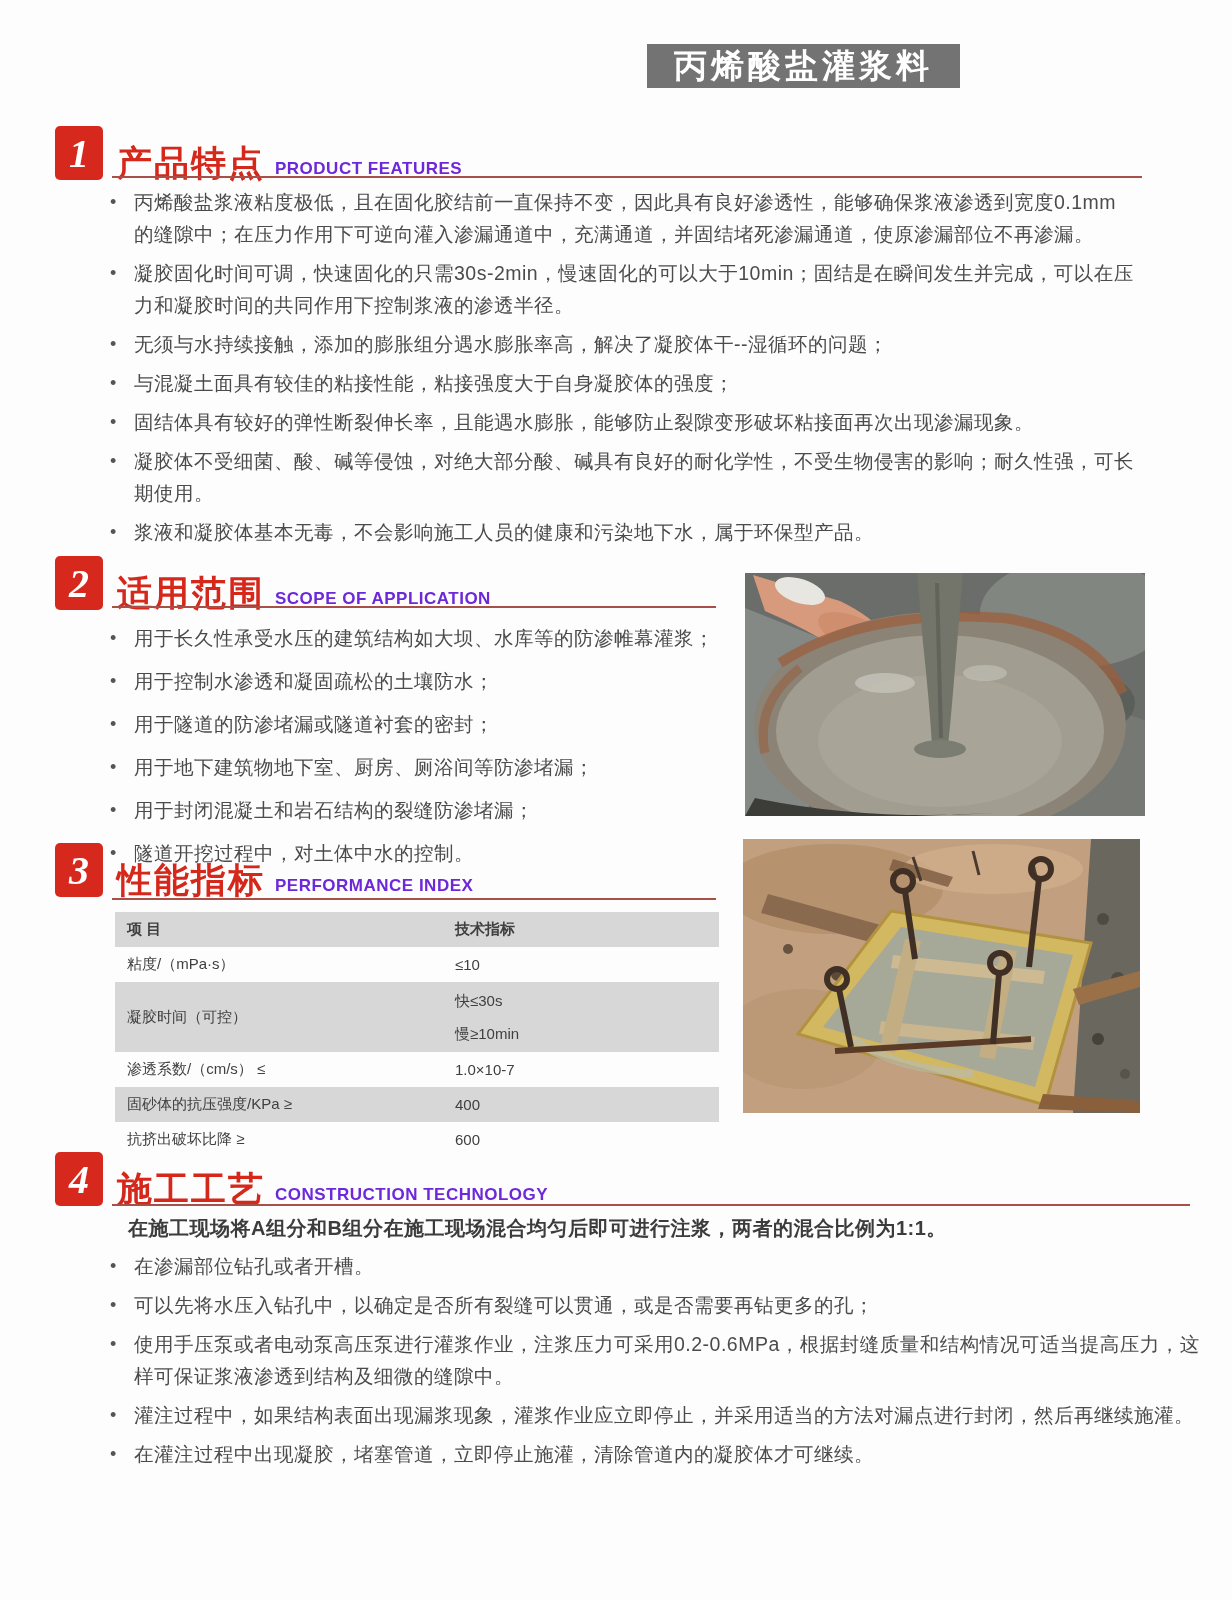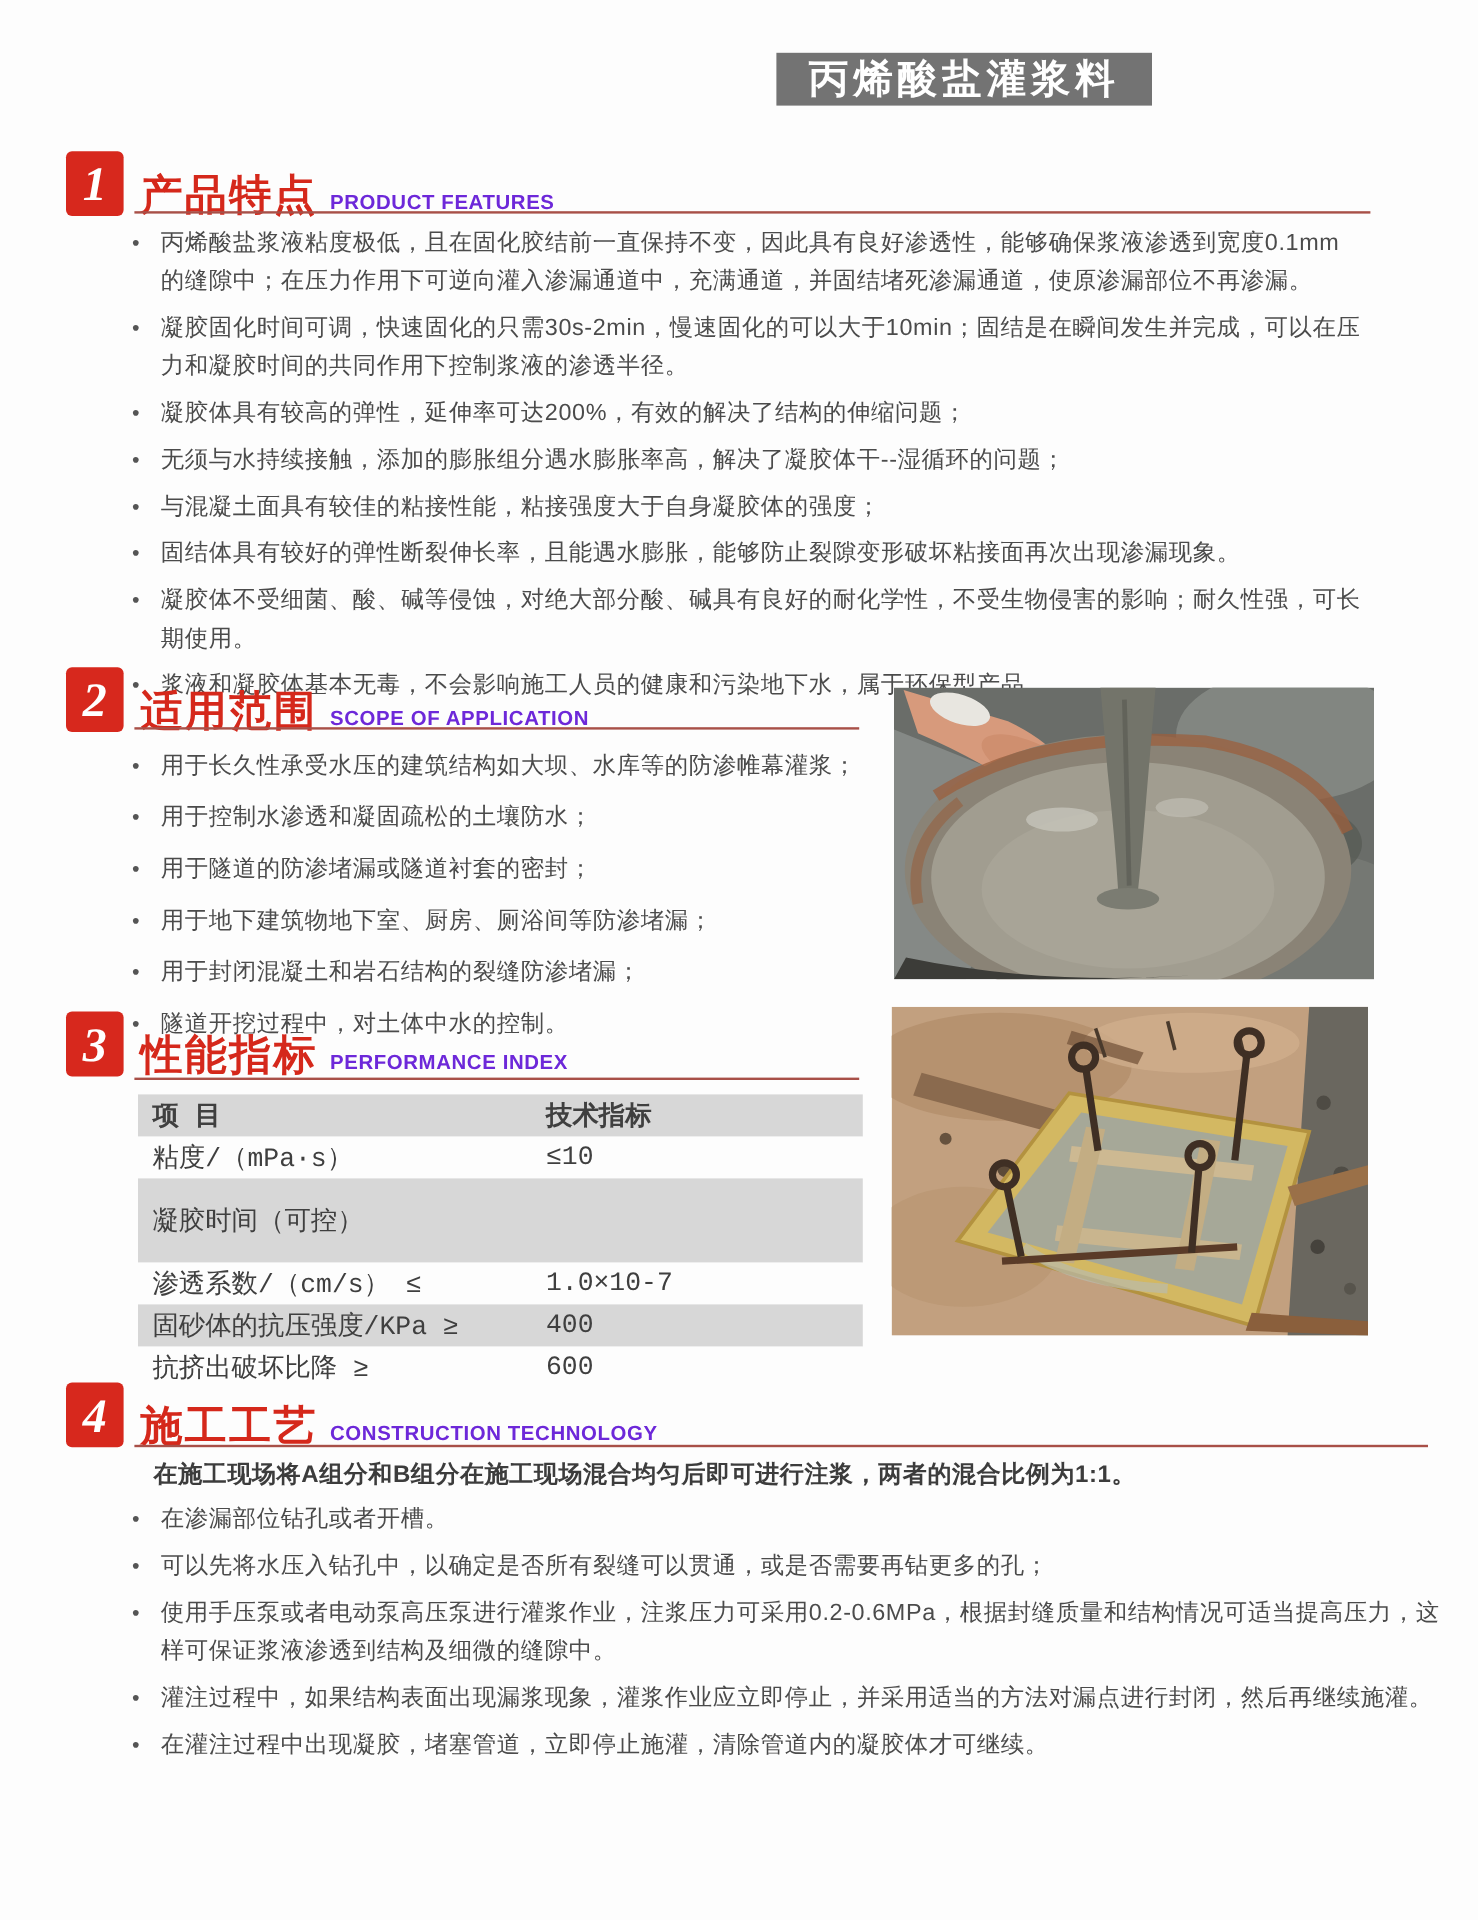--- a/index.html
+++ b/index.html
@@ -21,21 +21,21 @@
   .rule { position:absolute; height:2px; background:#a85048; }
 
   
   ul.blist { position:absolute; list-style:none; }
   ul.blist li { position:relative; font-size:19.5px; color:#4b4b4b; line-height:32px;
     padding-left:0; margin-bottom:7px; letter-spacing:0.5px; }
   ul.blist li::before { content:"•"; position:absolute; left:-24px; top:0; color:#555; font-size:18px; }
   ul.scope li { margin-bottom:11px; }
 
   
-  .ptable { position:absolute; left:115px; top:912px; width:604px; font-size:22px; color:#3f3f3f;font-family:Liberation Mono, monospace; }
+  .ptable { position:absolute; left:115px; top:912px; width:604px; font-size:15px; color:#3f3f3f; }
   .t-row { display:flex; align-items:center; min-height:35px; padding:2px 0; }
   .t-row.gray { background:#d7d7d7; }
   .t-cell-l { width:340px; padding-left:12px; }
   .t-cell-v { flex:1; }
   .t-head { font-weight:bold; }
   .two-line div { line-height:33px; }
 
   
   .intro { position:absolute; left:128px; top:1215px; width:1080px;
     font-size:20px; font-weight:bold; color:#3c3c3c; letter-spacing:0.5px; }
@@ -53,21 +53,20 @@
   <div class="sec-header" style="top:126px;">
     <div class="num-box">1</div>
     <div class="title-zh">产品特点</div>
     <div class="title-en">PRODUCT FEATURES</div>
   </div>
   <div class="rule" style="left:112px; top:176px; width:1030px;"></div>
 
   <ul class="blist" style="left:134px; top:186px; width:1000px;">
     <li>丙烯酸盐浆液粘度极低，且在固化胶结前一直保持不变，因此具有良好渗透性，能够确保浆液渗透到宽度0.1mm的缝隙中；在压力作用下可逆向灌入渗漏通道中，充满通道，并固结堵死渗漏通道，使原渗漏部位不再渗漏。</li>
     <li>凝胶固化时间可调，快速固化的只需30s-2min，慢速固化的可以大于10min；固结是在瞬间发生并完成，可以在压力和凝胶时间的共同作用下控制浆液的渗透半径。</li>
-    <li>凝胶体具有较高的弹性，延伸率可达200%，有效的解决了结构的伸缩问题；</li>
     <li>无须与水持续接触，添加的膨胀组分遇水膨胀率高，解决了凝胶体干--湿循环的问题；</li>
     <li>与混凝土面具有较佳的粘接性能，粘接强度大于自身凝胶体的强度；</li>
     <li>固结体具有较好的弹性断裂伸长率，且能遇水膨胀，能够防止裂隙变形破坏粘接面再次出现渗漏现象。</li>
     <li>凝胶体不受细菌、酸、碱等侵蚀，对绝大部分酸、碱具有良好的耐化学性，不受生物侵害的影响；耐久性强，可长期使用。</li>
     <li>浆液和凝胶体基本无毒，不会影响施工人员的健康和污染地下水，属于环保型产品。</li>
   </ul>
 
   <div class="sec-header" style="top:556px;">
     <div class="num-box">2</div>
     <div class="title-zh">适用范围</div>
@@ -121,20 +120,24 @@
     <div class="t-row gray t-head">
       <div class="t-cell-l">项 目</div>
       <div class="t-cell-v">技术指标</div>
     </div>
     <div class="t-row">
       <div class="t-cell-l">粘度/（mPa·s）</div>
       <div class="t-cell-v">≤10</div>
     </div>
     <div class="t-row gray" style="min-height:70px;">
       <div class="t-cell-l">凝胶时间（可控）</div>
+      <div class="t-cell-v two-line">
+        <div>快≤30s</div>
+        <div>慢≥10min</div>
+      </div>
     </div>
     <div class="t-row">
       <div class="t-cell-l">渗透系数/（cm/s）  ≤</div>
       <div class="t-cell-v">1.0×10-7</div>
     </div>
     <div class="t-row gray">
       <div class="t-cell-l">固砂体的抗压强度/KPa ≥</div>
       <div class="t-cell-v">400</div>
     </div>
     <div class="t-row">

